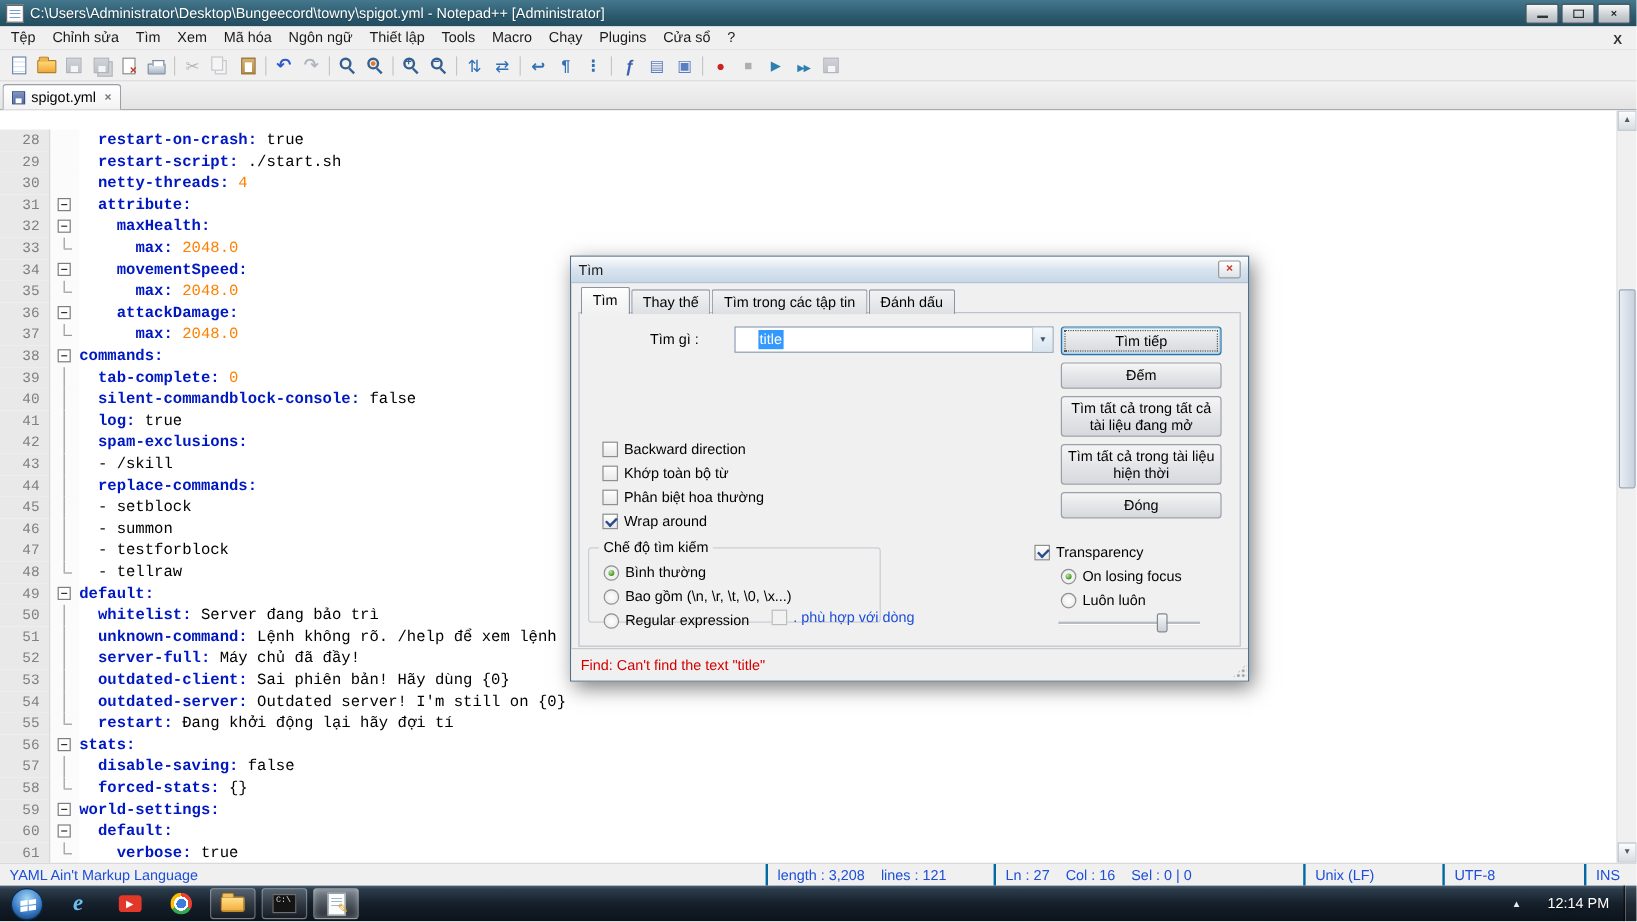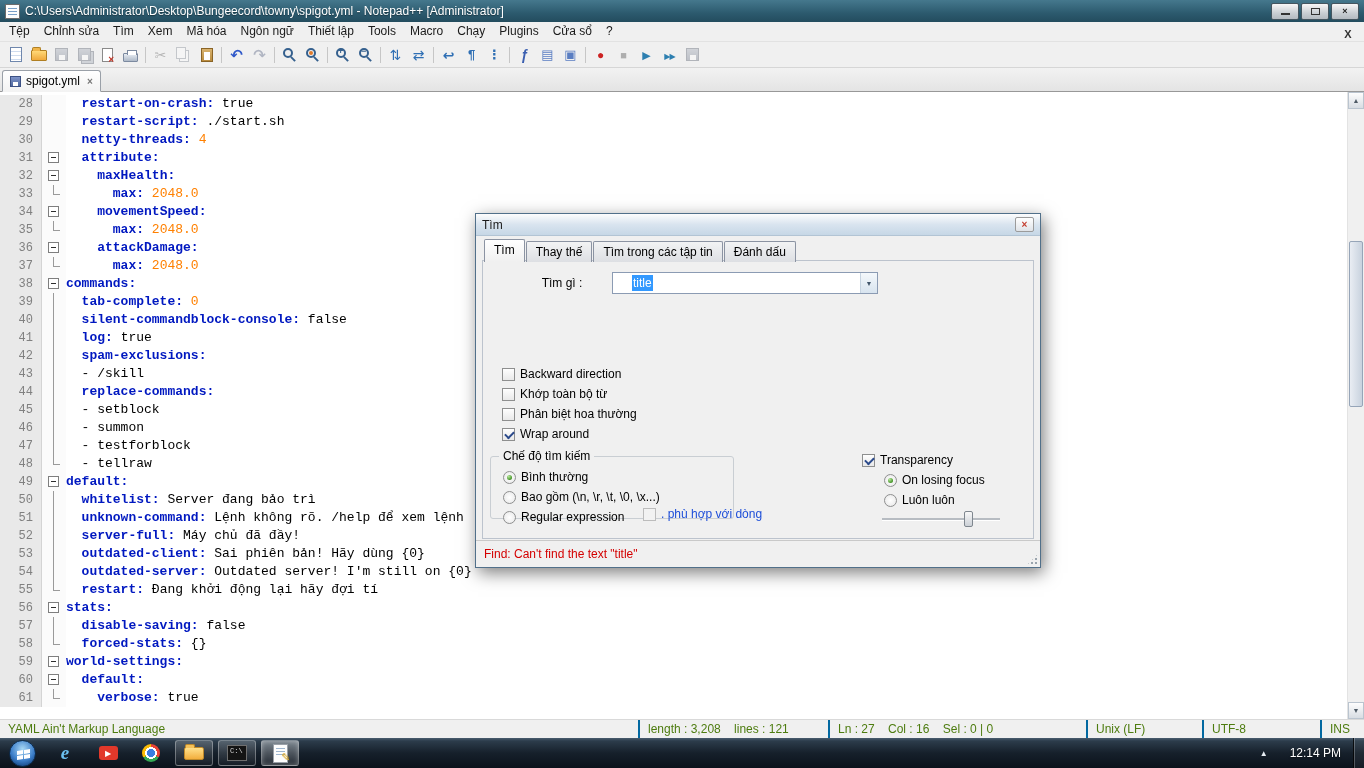--- a/index.html
+++ b/index.html
@@ -65,42 +65,42 @@
 
   
   .tabbar{height:24px;background:linear-gradient(#f2f2f2,#e4e4e4);border-bottom:1px solid #989898;display:flex;align-items:flex-end;padding-left:2px}
   .tab{display:flex;align-items:center;gap:5px;height:22px;margin-bottom:-1px;padding:0 7px;background:linear-gradient(#ffffff,#f3f3f3);border:1px solid #9aa0a8;border-bottom:1px solid #f3f3f3;border-radius:3px 3px 0 0;font-size:12px}
   .tab-disk{width:11px;height:11px;background:linear-gradient(#7d93c8,#51699f);border:1px solid #3c5184;position:relative}
   .tab-disk::after{content:"";position:absolute;left:2px;bottom:0;width:5px;height:4px;background:#fff}
   .tab-x{color:#777;font-size:10px;font-weight:bold;margin-left:2px}
 
   
   .editor{position:absolute;left:0;top:92px;width:1364px;height:627px;background:#fff;overflow:hidden}
-  .lines{position:absolute;left:0;top:0;right:17px;bottom:0;padding-top:3px}
+  .lines{position:absolute;left:0;top:0;right:17px;bottom:0;padding-top:16px}
   .erow{display:flex;height:18px;font-family:"Liberation Mono","DejaVu Sans Mono",monospace;font-size:13px;line-height:18px}
   .lnum{width:42px;background:#e9e9e9;border-right:1px solid #d4d4d4;color:#808080;text-align:right;padding-right:8px;font-size:12px;flex:none}
   .fold{width:24px;flex:none;position:relative;background:#fbfbfb}
   .fold.body::before{content:"";position:absolute;left:11px;top:0;height:18px;width:1px;background:#9a9a9a}
   .fold.tail::before{content:"";position:absolute;left:11px;top:0;height:9px;width:1px;background:#9a9a9a}
   .fold.tail::after{content:"";position:absolute;left:11px;top:9px;width:7px;height:1px;background:#9a9a9a}
   .fbox{position:absolute;left:6px;top:3px;width:11px;height:11px;border:1px solid #7e7e7e;background:#fff}
   .fbox::after{content:"";position:absolute;left:2px;top:4px;width:5px;height:1px;background:#2e2e2e}
   .code{white-space:pre}
   .seg-p{color:#000}
   .seg-k{color:#0018c0;font-weight:bold}
   .seg-n{color:#ff8000}
 
   
   .vscroll{position:absolute;right:0;top:0;width:17px;height:100%;background:#f0f0f0;border-left:1px solid #e3e3e3}
   .sbtn{height:17px;display:flex;align-items:center;justify-content:center;font-size:7px;color:#4f5b66;background:linear-gradient(#fdfdfd,#d8dde3);border:1px solid #bac4cf}
   .sbtn.down{position:absolute;bottom:0;left:0;right:0}
   .sthumbv{position:absolute;left:1px;right:1px;top:149px;height:166px;background:linear-gradient(90deg,#e9edf3,#c8d2de);border:1px solid #96a5b8;border-radius:2px}
 
   
-  .statusbar{position:absolute;left:0;top:719px;width:1364px;height:19px;background:#f0f0f0;border-top:1px solid #d9d9d9;display:flex;font-size:12px;color:#4d7c0f}
+  .statusbar{position:absolute;left:0;top:719px;width:1364px;height:19px;background:#f0f0f0;border-top:1px solid #d9d9d9;display:flex;font-size:12px;color:#1d4ed8}
   .sec{line-height:18px;white-space:pre;overflow:hidden;border-left:2px solid #0369a1;padding:0 8px}
   .sec.first{flex:1;border-left:none;padding-left:8px}
   .s-len{width:190px}.s-cur{width:258px}.s-eol{width:116px}.s-enc{width:118px}.s-ins{width:44px}
 
   
   .dlg{position:absolute;left:475px;top:213px;width:566px;height:355px;background:#f0f0f0;border:1px solid #51708a;box-shadow:3px 5px 16px rgba(0,0,0,.5);z-index:10;font-size:12px}
   .dlg-tb{height:22px;background:linear-gradient(#fdfdfd,#d9e4ef 50%,#c6d7e6);border-bottom:1px solid #b2c4d4;display:flex;align-items:center;padding:0 6px}
   .dlg-title{font-size:12px;color:#1a1a1a}
   .dlg-x{margin-left:auto;width:19px;height:15px;border:1px solid #9b9b9b;border-radius:2px;background:linear-gradient(#ffffff,#dfe3e8);color:#c33c2e;font-size:10px;font-weight:bold;display:flex;align-items:center;justify-content:center}
   .dtabs{position:absolute;left:8px;top:27px;display:flex;z-index:3}
@@ -522,20 +522,27 @@
         <span class="dtab">Đánh dấu</span>
       </div>
     <div class="dpanel"></div>
 
     <div class="dlbl" style="left:40px;top:62px;width:92px;text-align:center">Tìm gì :</div>
     <div class="combo">
       <span class="val"><span class="sel">title</span></span>
       <span class="drop">▼</span>
     </div>
 
+    <div class="btncol">
+        <button class="dbtn def">Tìm tiếp</button>
+        <button class="dbtn">Đếm</button>
+        <button class="dbtn">Tìm tất cả trong tất cả tài liệu đang mở</button>
+        <button class="dbtn">Tìm tất cả trong tài liệu hiện thời</button>
+        <button class="dbtn">Đóng</button>
+      </div>
 
     <div class="optcol">
         <div class="optrow">
           <span class="cb"></span>
           <span class="lbl">Backward direction</span>
         </div>
         <div class="optrow">
           <span class="cb"></span>
           <span class="lbl">Khớp toàn bộ từ</span>
         </div>

